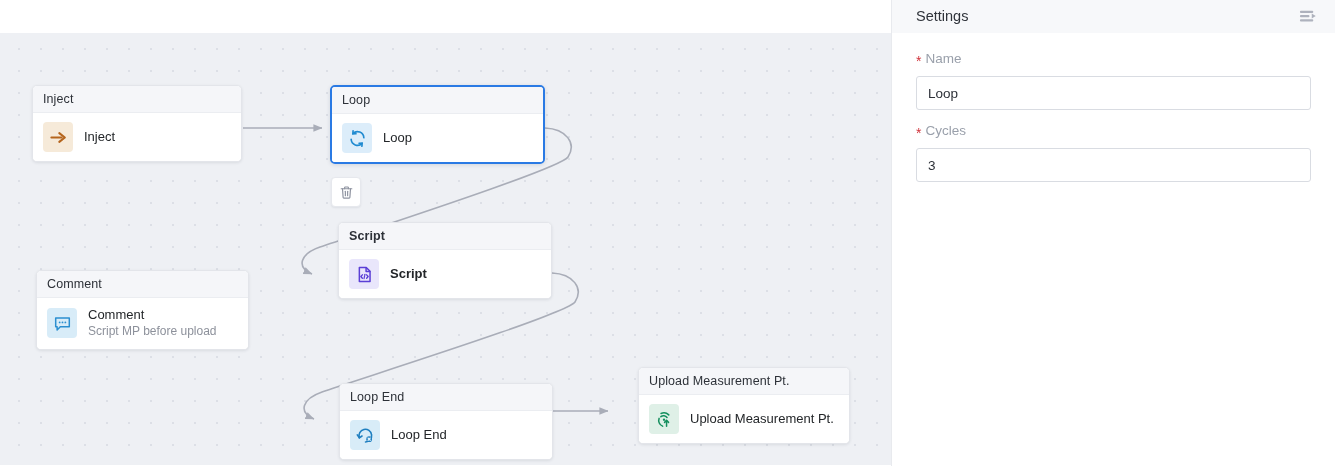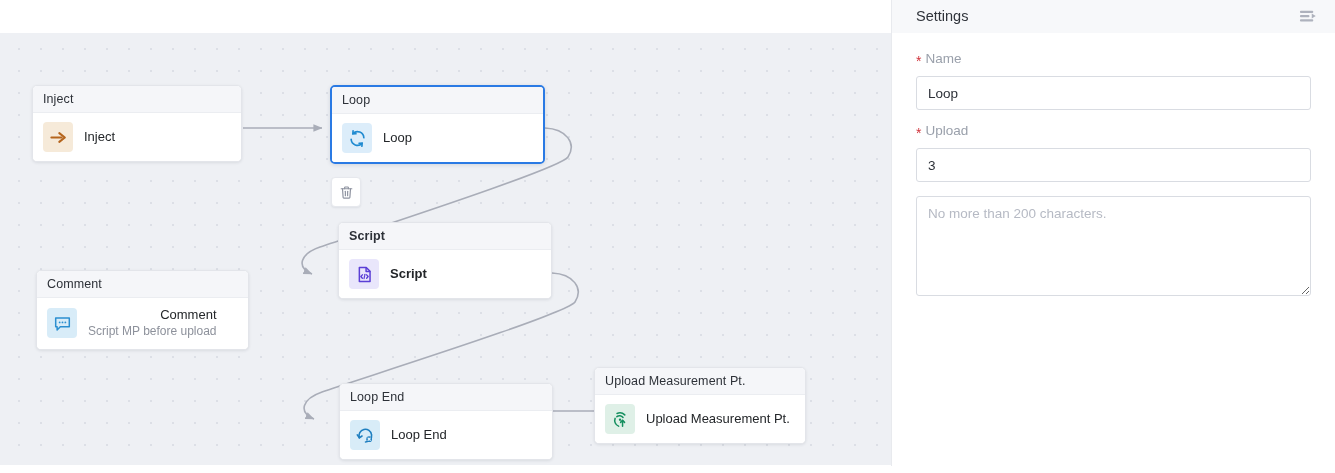--- a/index.html
+++ b/index.html
@@ -323,21 +323,21 @@
               <path d="M14.7 12.4 L16.6 14.6 L14.7 16.8" stroke-width="1.7"></path>
               <path d="M12.6 11.9 L11.4 17.3" stroke-width="1.5"></path>
             </svg>
           </span>
           <span class="node-texts">
             <span class="node-label">Script</span>
           </span>
         </div>
       </div>
 
-      <div class="node" style="left:36px; top:237px; width:213px;text-align:right;">
+      <div class="node" style="left:36px; top:237px; width:213px;">
         <div class="node-head">
           <span class="node-head-title">Comment</span>
         </div>
         <div class="node-body">
           <span class="node-icon ic-comment">
             <svg width="19" height="19" viewBox="0 0 24 24" fill="none" stroke="#2b8fd0" stroke-width="1.9" stroke-linejoin="round">
               <path d="M3.4 5 H20.6 V16.2 H9.2 L5.2 20.2 V16.2 H3.4 Z"></path>
               <circle cx="8.4" cy="10.6" r="1.15" fill="#2b8fd0" stroke="none"></circle>
               <circle cx="12" cy="10.6" r="1.15" fill="#2b8fd0" stroke="none"></circle>
               <circle cx="15.6" cy="10.6" r="1.15" fill="#2b8fd0" stroke="none"></circle>
@@ -362,21 +362,21 @@
               <circle cx="16.6" cy="16.6" r="3.6" fill="#1f7fc0" stroke="none"></circle>
               <path d="M15.2 15.2 L18 18 M18 15.2 L15.2 18" stroke="#dff0fb" stroke-width="1.5"></path>
             </svg>
           </span>
           <span class="node-texts">
             <span class="node-label">Loop End</span>
           </span>
         </div>
       </div>
 
-      <div class="node" style="left:594px; top:334px; width:212px;">
+      <div class="node" style="left:638px; top:334px; width:212px;">
         <div class="node-head">
           <span class="node-head-title">Upload Measurement Pt.</span>
         </div>
         <div class="node-body">
           <span class="node-icon ic-upload">
             <svg width="19" height="19" viewBox="0 0 24 24" fill="none" stroke="#148f5e" stroke-width="1.9" stroke-linecap="round" stroke-linejoin="round">
               <path d="M7.6 4.4 A9 9 0 0 1 17.4 6.2"></path>
               <path d="M7.4 8.4 A5.4 5.4 0 0 1 15.2 9.4"></path>
               <circle cx="11.4" cy="12.2" r="1.5" fill="#148f5e" stroke="none"></circle>
               <path d="M5.2 10.6 A7.6 7.6 0 0 0 9.6 20.4"></path>
@@ -413,25 +413,24 @@
         <div class="field-label">
           <span class="req-star">*</span>
           <span>Name</span>
         </div>
         <input class="text-input" type="text" value="Loop" style="">
       </div>
 
       <div class="field">
         <div class="field-label">
           <span class="req-star">*</span>
-          <span>Upload</span>
+          <span>Cycles</span>
         </div>
         <input class="text-input" type="text" value="3" style="">
       </div>
 
       <div class="field">
-        <textarea class="textarea" placeholder="No more than 200 characters." style=""></textarea>
       </div>
 
     </div>
   </div>
 
 </div>
 
 </body></html>

